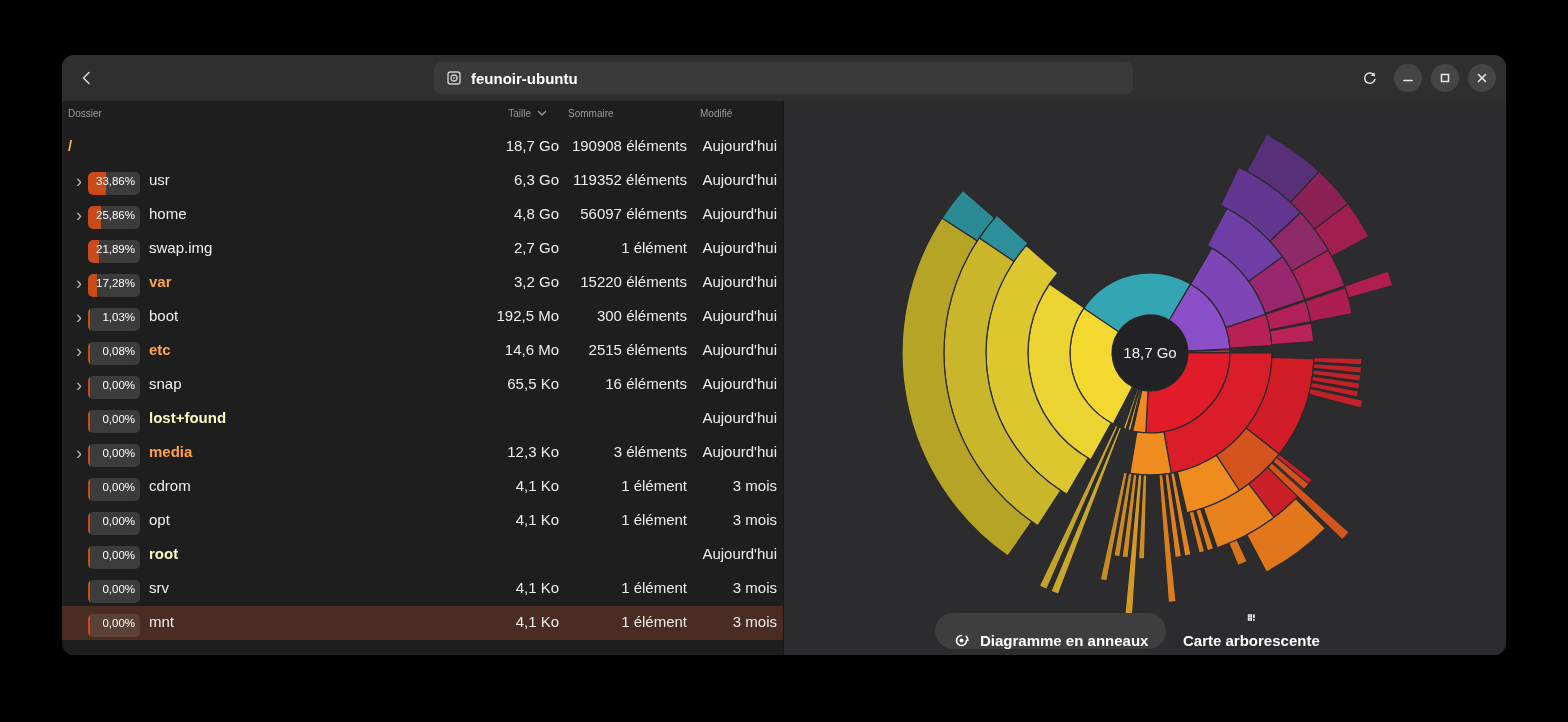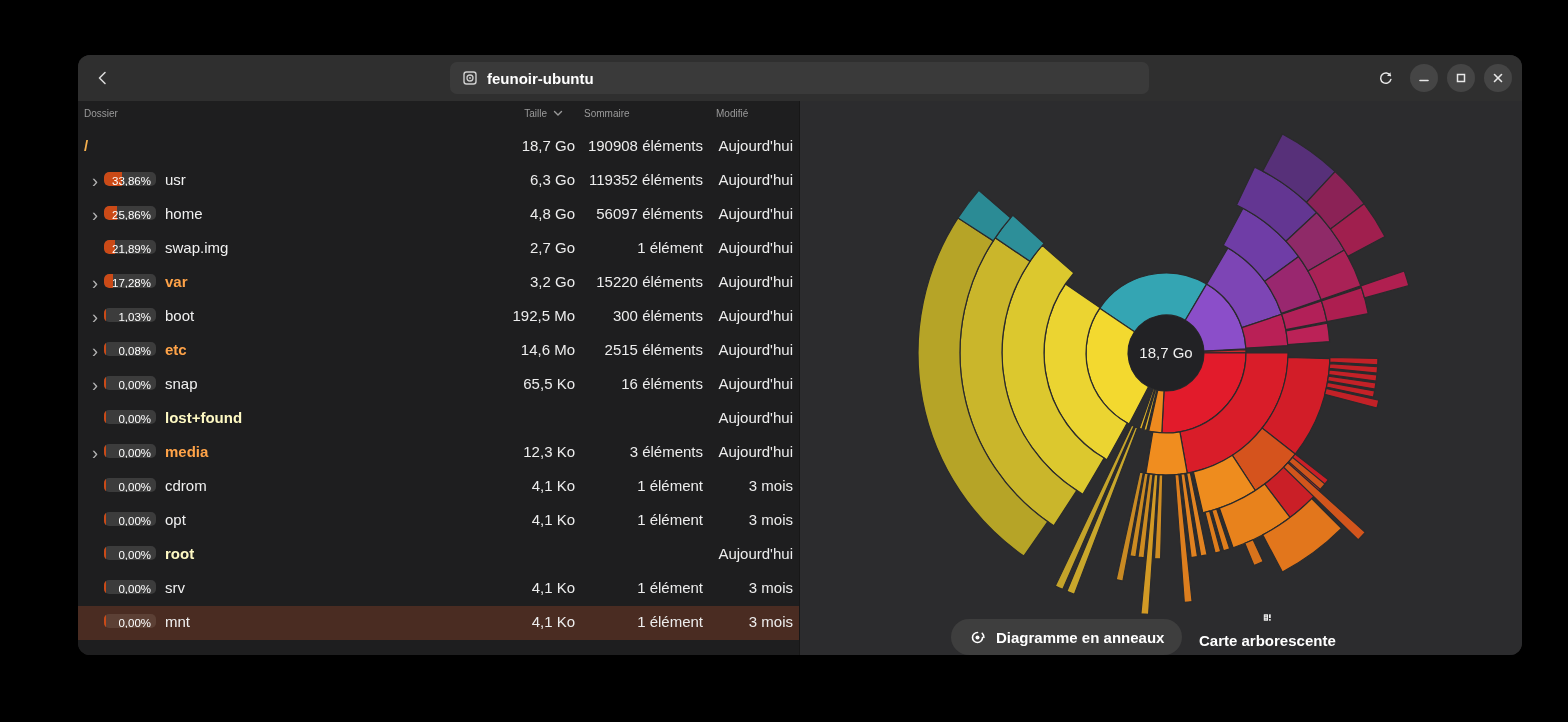--- a/index.html
+++ b/index.html
@@ -2,21 +2,21 @@
 <html><head>
 <meta charset="utf-8">
 <style>
   * { margin:0; padding:0; box-sizing:border-box; }
   html,body { width:1568px; height:722px; background:#000; overflow:hidden;
     font-family:"Liberation Sans","DejaVu Sans",sans-serif; }
   #stage { position:relative; width:1568px; height:722px; background:#000; }
 
   #window { position:absolute; left:62px; top:55px; width:1444px; height:600px;
     background:#1e1e1f; border-radius:12px; overflow:hidden;
-    box-shadow:0 4px 24px rgba(0,0,0,.85), inset 0 0 0 1px rgba(255,255,255,.04);margin-left:16px; }
+    box-shadow:0 4px 24px rgba(0,0,0,.85), inset 0 0 0 1px rgba(255,255,255,.04); }
 
   
   .headerbar { position:absolute; left:0; top:0; width:100%; height:46px;
     background:#2f2f2f; box-shadow:0 1px 0 #161616; }
   .back-btn { position:absolute; left:10px; top:8px; width:30px; height:30px;
     border-radius:6px; display:flex; align-items:center; justify-content:center; }
   .title-entry { position:absolute; left:372px; top:7px; width:699px; height:32px;
     background:#3a3a3a; border-radius:7px; display:flex; align-items:center;
     padding-left:12px; gap:9px; }
   .title-entry .title-text { color:#ffffff; font-weight:bold; font-size:15px; }
@@ -28,21 +28,21 @@
   
   .list-pane { position:absolute; left:0; top:46px; width:721px; height:554px;
     background:#1e1e1f; }
   .cols-header { position:absolute; left:0; top:0; width:100%; height:29px; }
   .col-label { position:absolute; top:7px; color:#9a9a9a; font-size:10px; }
   .rows { position:absolute; left:0; top:29px; width:100%; }
   .row { position:relative; width:100%; height:34px; }
   .row.selected { background:#4a2c22; }
   .expander { position:absolute; left:9px; top:4px; width:16px; height:26px;
     color:#b3b3b3; font-size:18px; line-height:26px; text-align:center; }
-  .badge { position:absolute; left:26px; top:8px; width:52px; height:14px;
+  .badge { position:absolute; left:26px; top:8px; width:52px; height:23px;
     background:#3c3c3c; border-radius:5px; overflow:hidden;padding-left:33px; }
   .row.selected .badge { background:#5c4035; }
   .badge .fill { position:absolute; left:0; top:0; bottom:0; background:#cb4a17;
     border-radius:5px 0 0 5px; }
   .badge .pct { position:absolute; right:5px; top:0; line-height:18px;
     color:#ffffff; font-size:11.5px; }
   .fname { position:absolute; left:87px; top:7px; font-size:15px; color:#f1f1f1; }
   .fname.root-slash { left:6px; color:#f5b04e; font-weight:bold; }
   .fname.warn { color:#ffa348; font-weight:bold; }
   .fname.error { color:#fef9c3; font-weight:bold; }
@@ -53,21 +53,21 @@
   
   .chart-pane { position:absolute; left:721px; top:46px; width:723px; height:554px;
     background:#2c2c2e; box-shadow:inset 1px 0 0 #171717; }
   .center-label { fill:#efefef; font-size:15px; font-family:"Liberation Sans",sans-serif; }
 
   .footer-switch { position:absolute; left:721px; top:558px; width:723px; height:42px; }
   .view-btn { position:absolute; height:36px; border-radius:18px; display:flex;
     align-items:center; gap:10px; padding:0 18px; color:#ffffff; font-size:15px;
     font-weight:bold; }
   .view-btn.active { background:#3e3e3e; }
-  #btn-rings { left:152px; top:6px; }
+  #btn-rings { left:152px; top:0;align-items:flex-end; }
   #btn-treemap { left:382px; top:0;flex-direction:column; }
 </style>
 </head>
 <body>
 
 <div id="stage">
   <div id="window">
 
     <div class="headerbar">
       <div class="back-btn">

